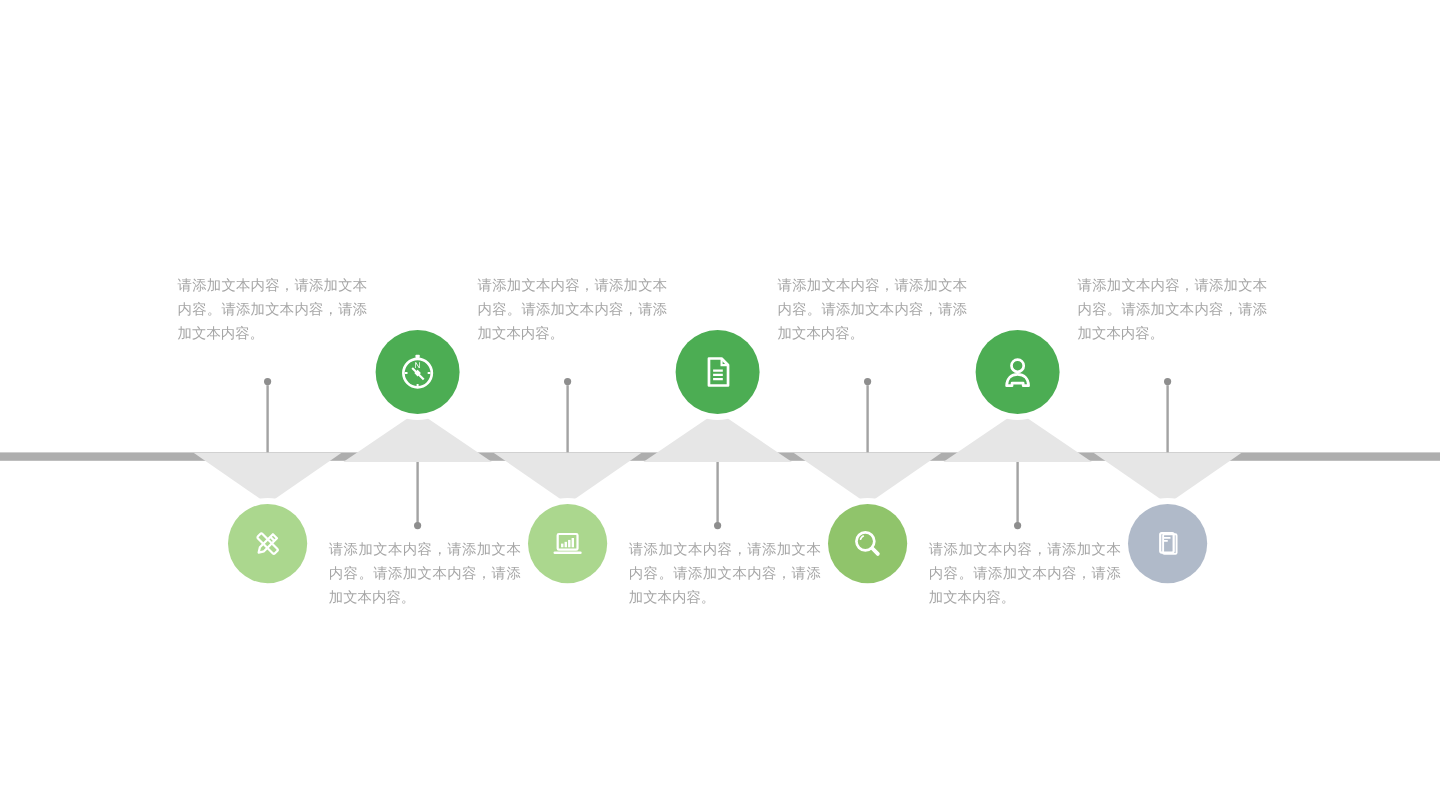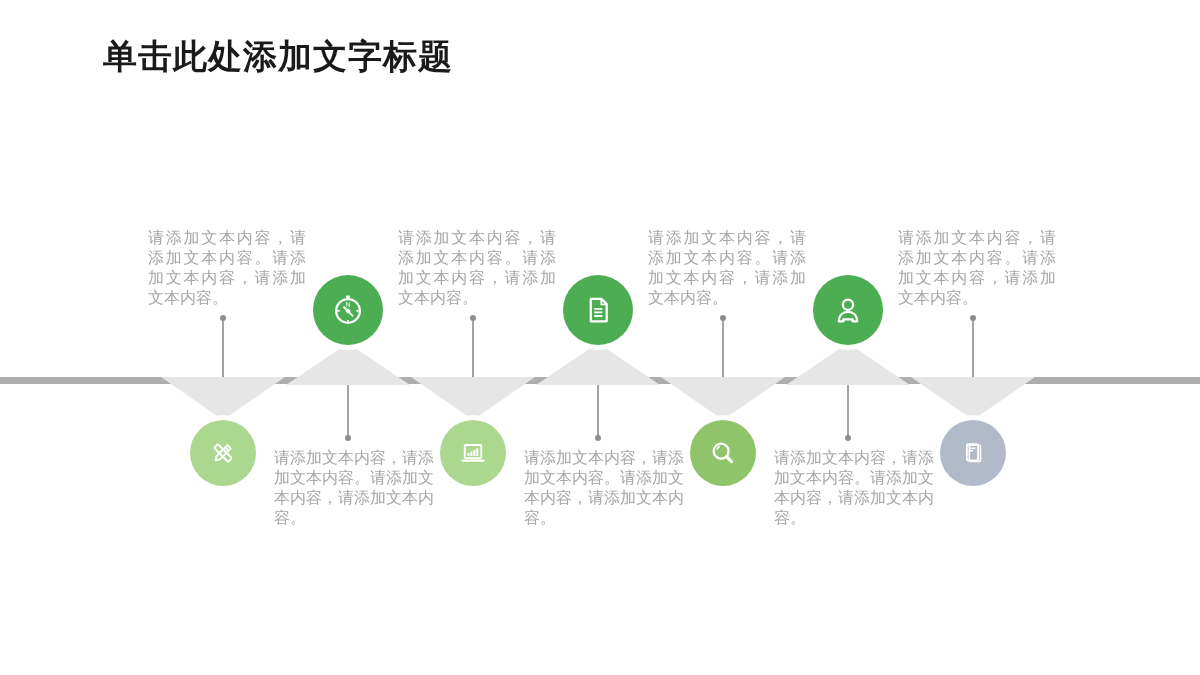--- a/index.html
+++ b/index.html
@@ -23,32 +23,31 @@
   .circle-top{top:275px;width:70px;height:70px;}
   .circle-bottom{top:420px;width:66px;height:66px;}
   .circle svg{display:block;}
   .vline{position:absolute;width:1.5px;background:#a3a3a3;z-index:1;}
   .vline-up{top:321px;height:56px;}
   .vline-down{top:385px;height:51px;}
   .dot{position:absolute;width:6px;height:6px;border-radius:50%;background:#8e8e8e;z-index:2;}
   .dot-up{top:315px;}
   .dot-down{top:435px;}
   .ptext{
-    position:absolute;color:#a6a6a6;font-size:16px;line-height:20px;
+    position:absolute;color:#a6a6a6;font-size:12px;line-height:20px;
     text-align:justify;z-index:2;
   }
   .ptext-top{top:228px;width:158px;}
   .ptext-bottom{top:448px;width:160px;}
 </style>
 </head>
 <body>
 
 <div class="slide">
 
-  <div class="slide-title">单击此处添加文字标题</div>
 
   <div class="bar" style="background-color: rgb(174, 174, 174);"></div>
 
   <div>
     <div class="ptext ptext-top" style="left:148px;">请添加文本内容，请添加文本内容。请添加文本内容，请添加文本内容。</div>
     <div class="dot dot-up" style="left:220px;"></div>
     <div class="vline vline-up" style="left:222px;"></div>
     <div class="tri tri-down" style="left:161px;"></div>
     <div class="circle circle-bottom" style="left: 190px; background-color: rgb(171, 215, 142);">
       <span>

